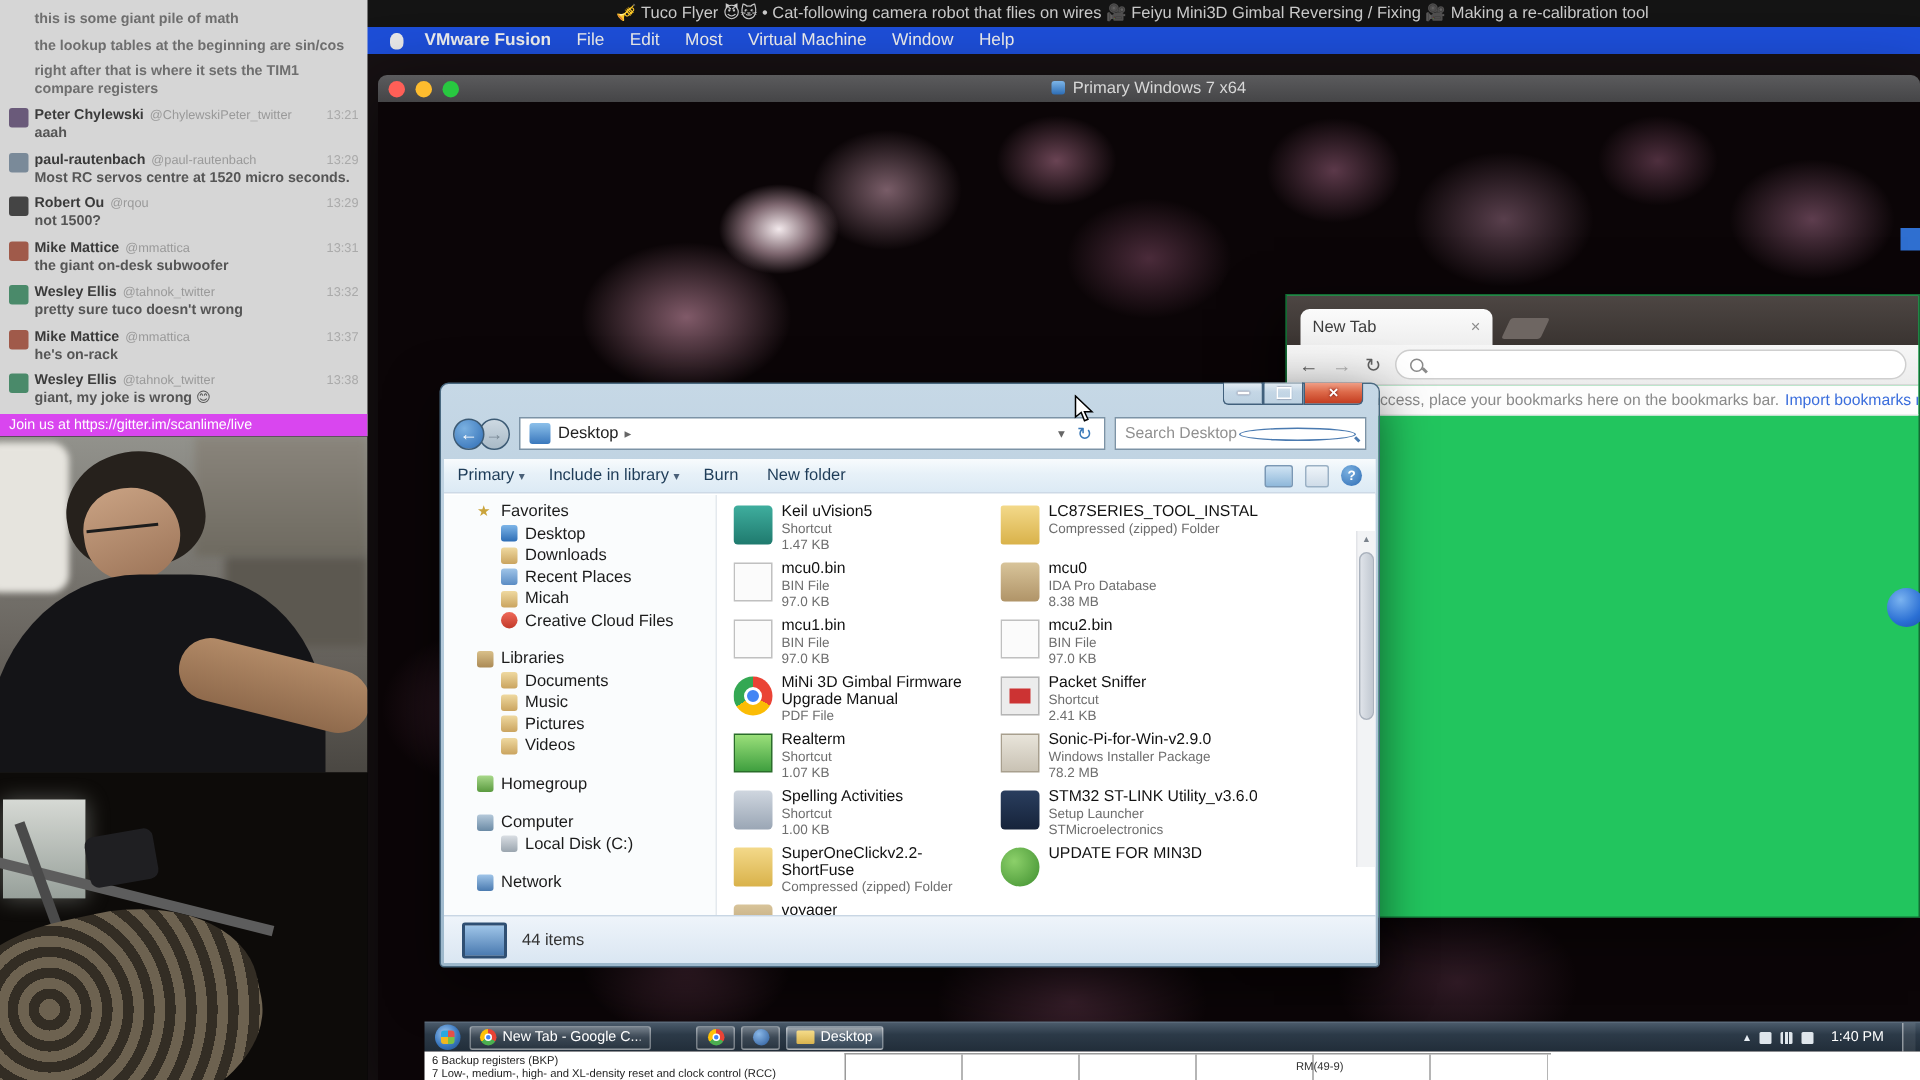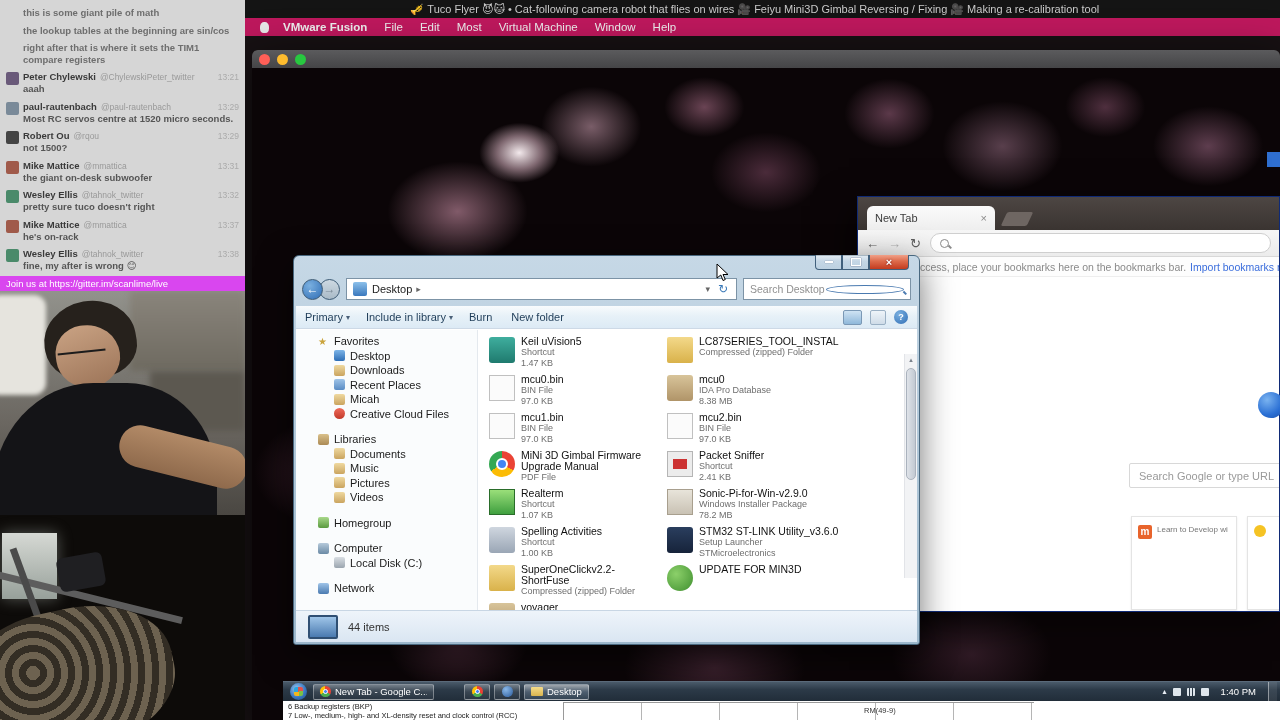--- a/index.html
+++ b/index.html
@@ -1,21 +1,21 @@
 <!DOCTYPE html>
 <html><head>
 <meta charset="utf-8">
 <style>
   html,body{margin:0;padding:0;width:1280px;height:720px;overflow:hidden;background:#000;
     font-family:"Liberation Sans","DejaVu Sans",sans-serif;}
   #screen{position:absolute;inset:0;width:1280px;height:720px;}
   
   .streambar{position:absolute;left:0;top:0;width:1280px;height:18px;background:#141414;color:#c9c9c9;
     font-size:11px;line-height:18px;text-align:center;padding-left:230px;box-sizing:border-box;white-space:nowrap;}
-  .menubar{position:absolute;left:0;top:18px;width:1280px;height:18px;background:#be185d;color:#ededed;
+  .menubar{position:absolute;left:0;top:18px;width:1280px;height:18px;background:#1d4ed8;color:#ededed;
     display:flex;align-items:center;padding-left:260px;box-sizing:border-box;font-size:11.5px;text-align:right;}
   .applelogo{width:9px;height:11px;background:#e8e8e8;border-radius:45% 45% 40% 40%;margin-right:14px;flex:none;}
   .menus{display:flex;gap:17px;}
   .menus .mitem{white-space:nowrap;}
   .menus .mitem:first-of-type{font-weight:bold;}
   
   .desktop{position:absolute;left:245px;top:36px;width:1035px;height:684px;background:#171113;}
   .vmwin{position:absolute;left:252px;top:50px;width:1028px;height:670px;border-radius:6px 6px 0 0;
     box-shadow:0 12px 45px rgba(0,0,0,.65);}
   .vmtitle{position:relative;height:18px;background:linear-gradient(#5b5b5d,#454547);border-radius:6px 6px 0 0;
@@ -41,21 +41,21 @@
     radial-gradient(80px 55px at 8% 62%, rgba(130,70,100,.4), transparent),
     radial-gradient(70px 50px at 20% 88%, rgba(150,85,115,.4), transparent),
     radial-gradient(90px 60px at 45% 92%, rgba(140,80,110,.35), transparent),
     radial-gradient(80px 55px at 70% 90%, rgba(130,75,105,.3), transparent),
     radial-gradient(60px 45px at 99% 63%, rgba(170,100,140,.35), transparent),
     #0b0507;}
   .bluerect{position:absolute;left:1015px;top:84px;width:13px;height:15px;background:#2f6fd0;}
   .bluesphere{position:absolute;left:1006px;top:324px;width:26px;height:26px;border-radius:50%;
     background:radial-gradient(circle at 35% 30%,#7ab3f0,#2a6fd4 60%,#1b4fa8);}
   
-  .chromewin{position:absolute;left:605px;top:128px;width:423px;height:416px;background:#1d4ed8;
+  .chromewin{position:absolute;left:605px;top:128px;width:423px;height:416px;background:#22c55e;
     border:1px solid rgba(0,0,0,.45);box-sizing:border-box;box-shadow:-8px 10px 32px rgba(0,0,0,.5);overflow:hidden;}
   .tabstrip{position:relative;height:33px;background:linear-gradient(#4d4643,#3a3431);}
   .ctab{position:absolute;left:9px;bottom:0;width:128px;height:24px;background:linear-gradient(#fbfbfb,#eeeeee);
     border-radius:6px 6px 0 0;display:flex;align-items:center;padding:0 8px;box-sizing:border-box;
     font-size:11px;color:#3c3c3c;}
   .ctab .tlabel{flex:1;white-space:nowrap;overflow:hidden;}
   .ctab .tclose{color:#8a8a8a;font-size:11px;margin-left:4px;}
   .newtabbtn{position:absolute;left:146px;bottom:4px;width:26px;height:14px;background:#6e6662;
     transform:skewX(-25deg);border-radius:2px;}
   .chrometools{height:27px;background:linear-gradient(#f6f6f6,#ececec);border-bottom:1px solid #d8d8d8;
@@ -273,20 +273,21 @@
       </div>
   </div>
 
   <div class="desktop"></div>
 
   <div class="vmwin">
     <div class="vmtitle">
       <span class="tl red"></span>
       <span class="tl yel"></span>
       <span class="tl grn"></span>
+      <span class="vmtitletext"><span class="vmtico"></span><span>Primary Windows 7 x64</span></span>
     </div>
     <div class="vmbody">
       <div class="wallpaper"></div>
       <div class="bluerect"></div>
 
       <div class="chromewin">
         <div class="tabstrip">
           <div class="ctab">
             <span class="tlabel">New Tab</span>
             <span class="tclose">×</span>
@@ -297,36 +298,20 @@
           <span class="cnav">←</span>
           <span class="cnav dim">→</span>
           <span class="cnav">↻</span>
           <div class="omnibox">
             <span class="mag"></span>
           </div>
         </div>
         <div class="notice">
           <span>For quick access, place your bookmarks here on the bookmarks bar.</span>
           <span class="nlink">Import bookmarks now...</span>
-        </div>
-        <div class="chromebody">
-          <div class="gsearch">
-            <span>Search Google or type URL</span>
-          </div>
-          <div class="card c1">
-            <div class="cardrow">
-              <span class="mlogo">m</span>
-              <span class="cardtext">Learn to Develop wi</span>
-            </div>
-          </div>
-          <div class="card c2">
-            <div class="cardrow">
-              <span class="ylogo"></span>
-            </div>
-          </div>
         </div>
       </div>
       <div class="bluesphere"></div>
 
       <div class="explorer">
         <div class="capbtns">
           <span class="cb">
               <span class="bar"></span>
             </span>
           <span class="cb">
@@ -708,41 +693,41 @@
           <div class="ctext">the giant on-desk subwoofer</div>
         </div>
 
         <div class="msg head">
           <span class="avatar" style="background: rgb(74, 138, 106);"></span>
           <div class="row1">
             <span class="cname">Wesley Ellis</span>
             <span class="chandle">@tahnok_twitter</span>
             <span class="ctime">13:32</span>
           </div>
-          <div class="ctext">pretty sure tuco doesn't right</div>
+          <div class="ctext">pretty sure tuco doesn't wrong</div>
         </div>
 
         <div class="msg head">
           <span class="avatar" style="background: rgb(160, 90, 74);"></span>
           <div class="row1">
             <span class="cname">Mike Mattice</span>
             <span class="chandle">@mmattica</span>
             <span class="ctime">13:37</span>
           </div>
           <div class="ctext">he's on-rack</div>
         </div>
 
         <div class="msg head">
           <span class="avatar" style="background: rgb(74, 138, 106);"></span>
           <div class="row1">
             <span class="cname">Wesley Ellis</span>
             <span class="chandle">@tahnok_twitter</span>
             <span class="ctime">13:38</span>
           </div>
-          <div class="ctext">fine, my after is wrong 😊</div>
+          <div class="ctext">giant, my joke is wrong 😊</div>
         </div>
       </div>
     <div class="joinbar">
       <span>Join us at https://gitter.im/scanlime/live</span>
     </div>
   </div>
 
   <div class="webcam">
     <div class="cam1">
       <div class="w-s1"></div>

